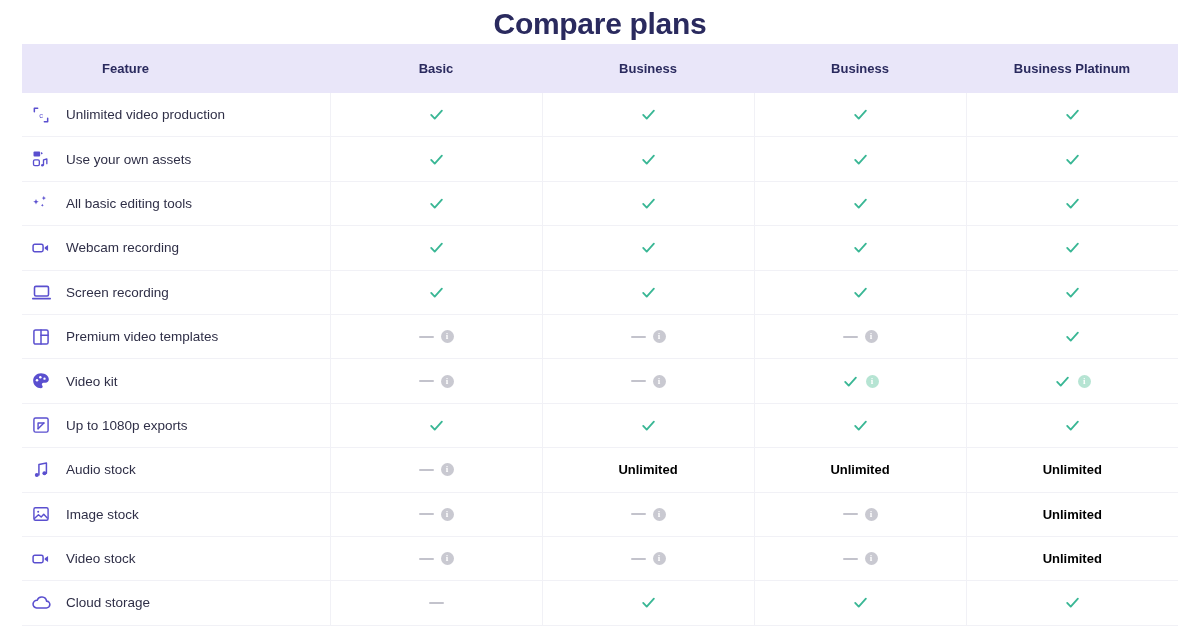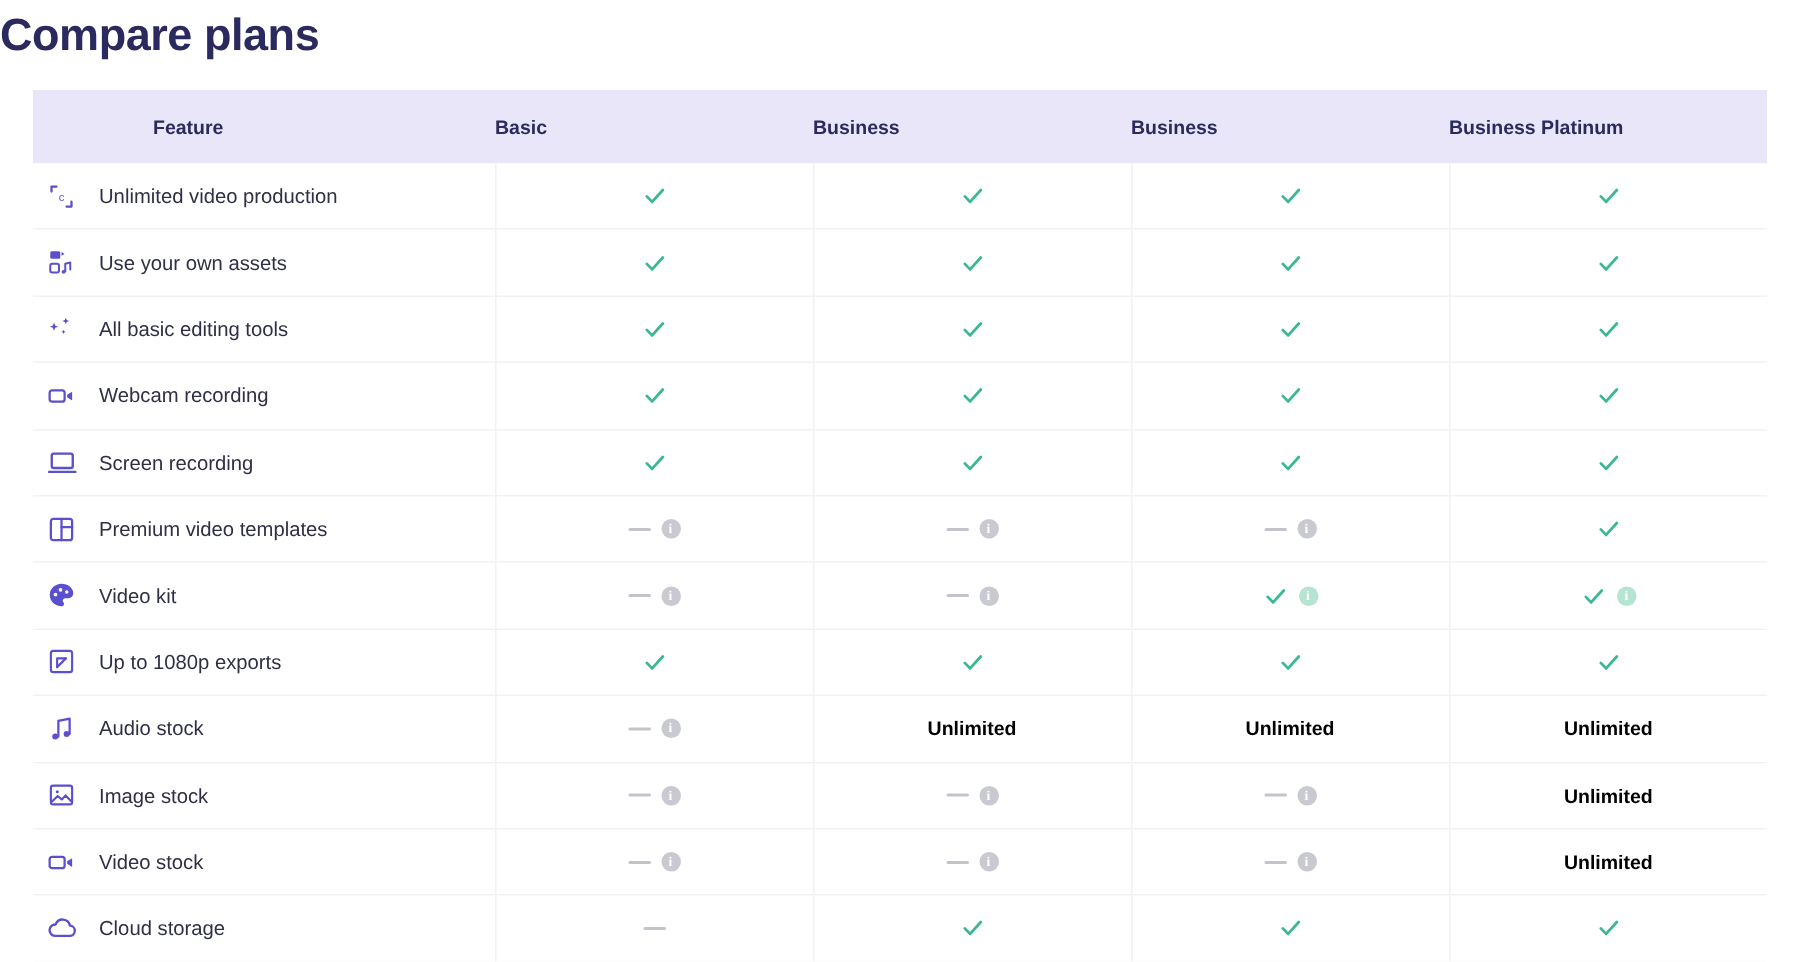--- a/index.html
+++ b/index.html
@@ -8,27 +8,27 @@
   }
   body {
     width: 1200px;
     height: 641px;
     background: #ffffff;
     font-family: "Liberation Sans", sans-serif;
     overflow: hidden;
   }
 
   #page-title {
-    text-align: left;
+    text-align: center;
     font-size: 30px;
     font-weight: bold;
     color: #2a2a5e;
     letter-spacing: -0.3px;
     padding-top: 4px;
-    height: 60px;
+    height: 44px;
     line-height: 40px;
     box-sizing: border-box;
   }
 
   #table-wrap {
     margin: 0 22px 0 22px;
     width: 1156px;
     box-sizing: border-box;
   }
 
@@ -38,21 +38,21 @@
     table-layout: fixed;
   }
 
   table.compare thead th {
     background: #e9e6f9;
     font-size: 13px;
     font-weight: bold;
     color: #2a2a5e;
     height: 49px;
     padding: 0;
-    text-align: left;
+    text-align: center;
     vertical-align: middle;
     border: none;
   }
   table.compare thead th.feature-head {
     text-align: left;
     padding-left: 80px;
   }
 
   table.compare tbody tr {
     height: 43.4px;

